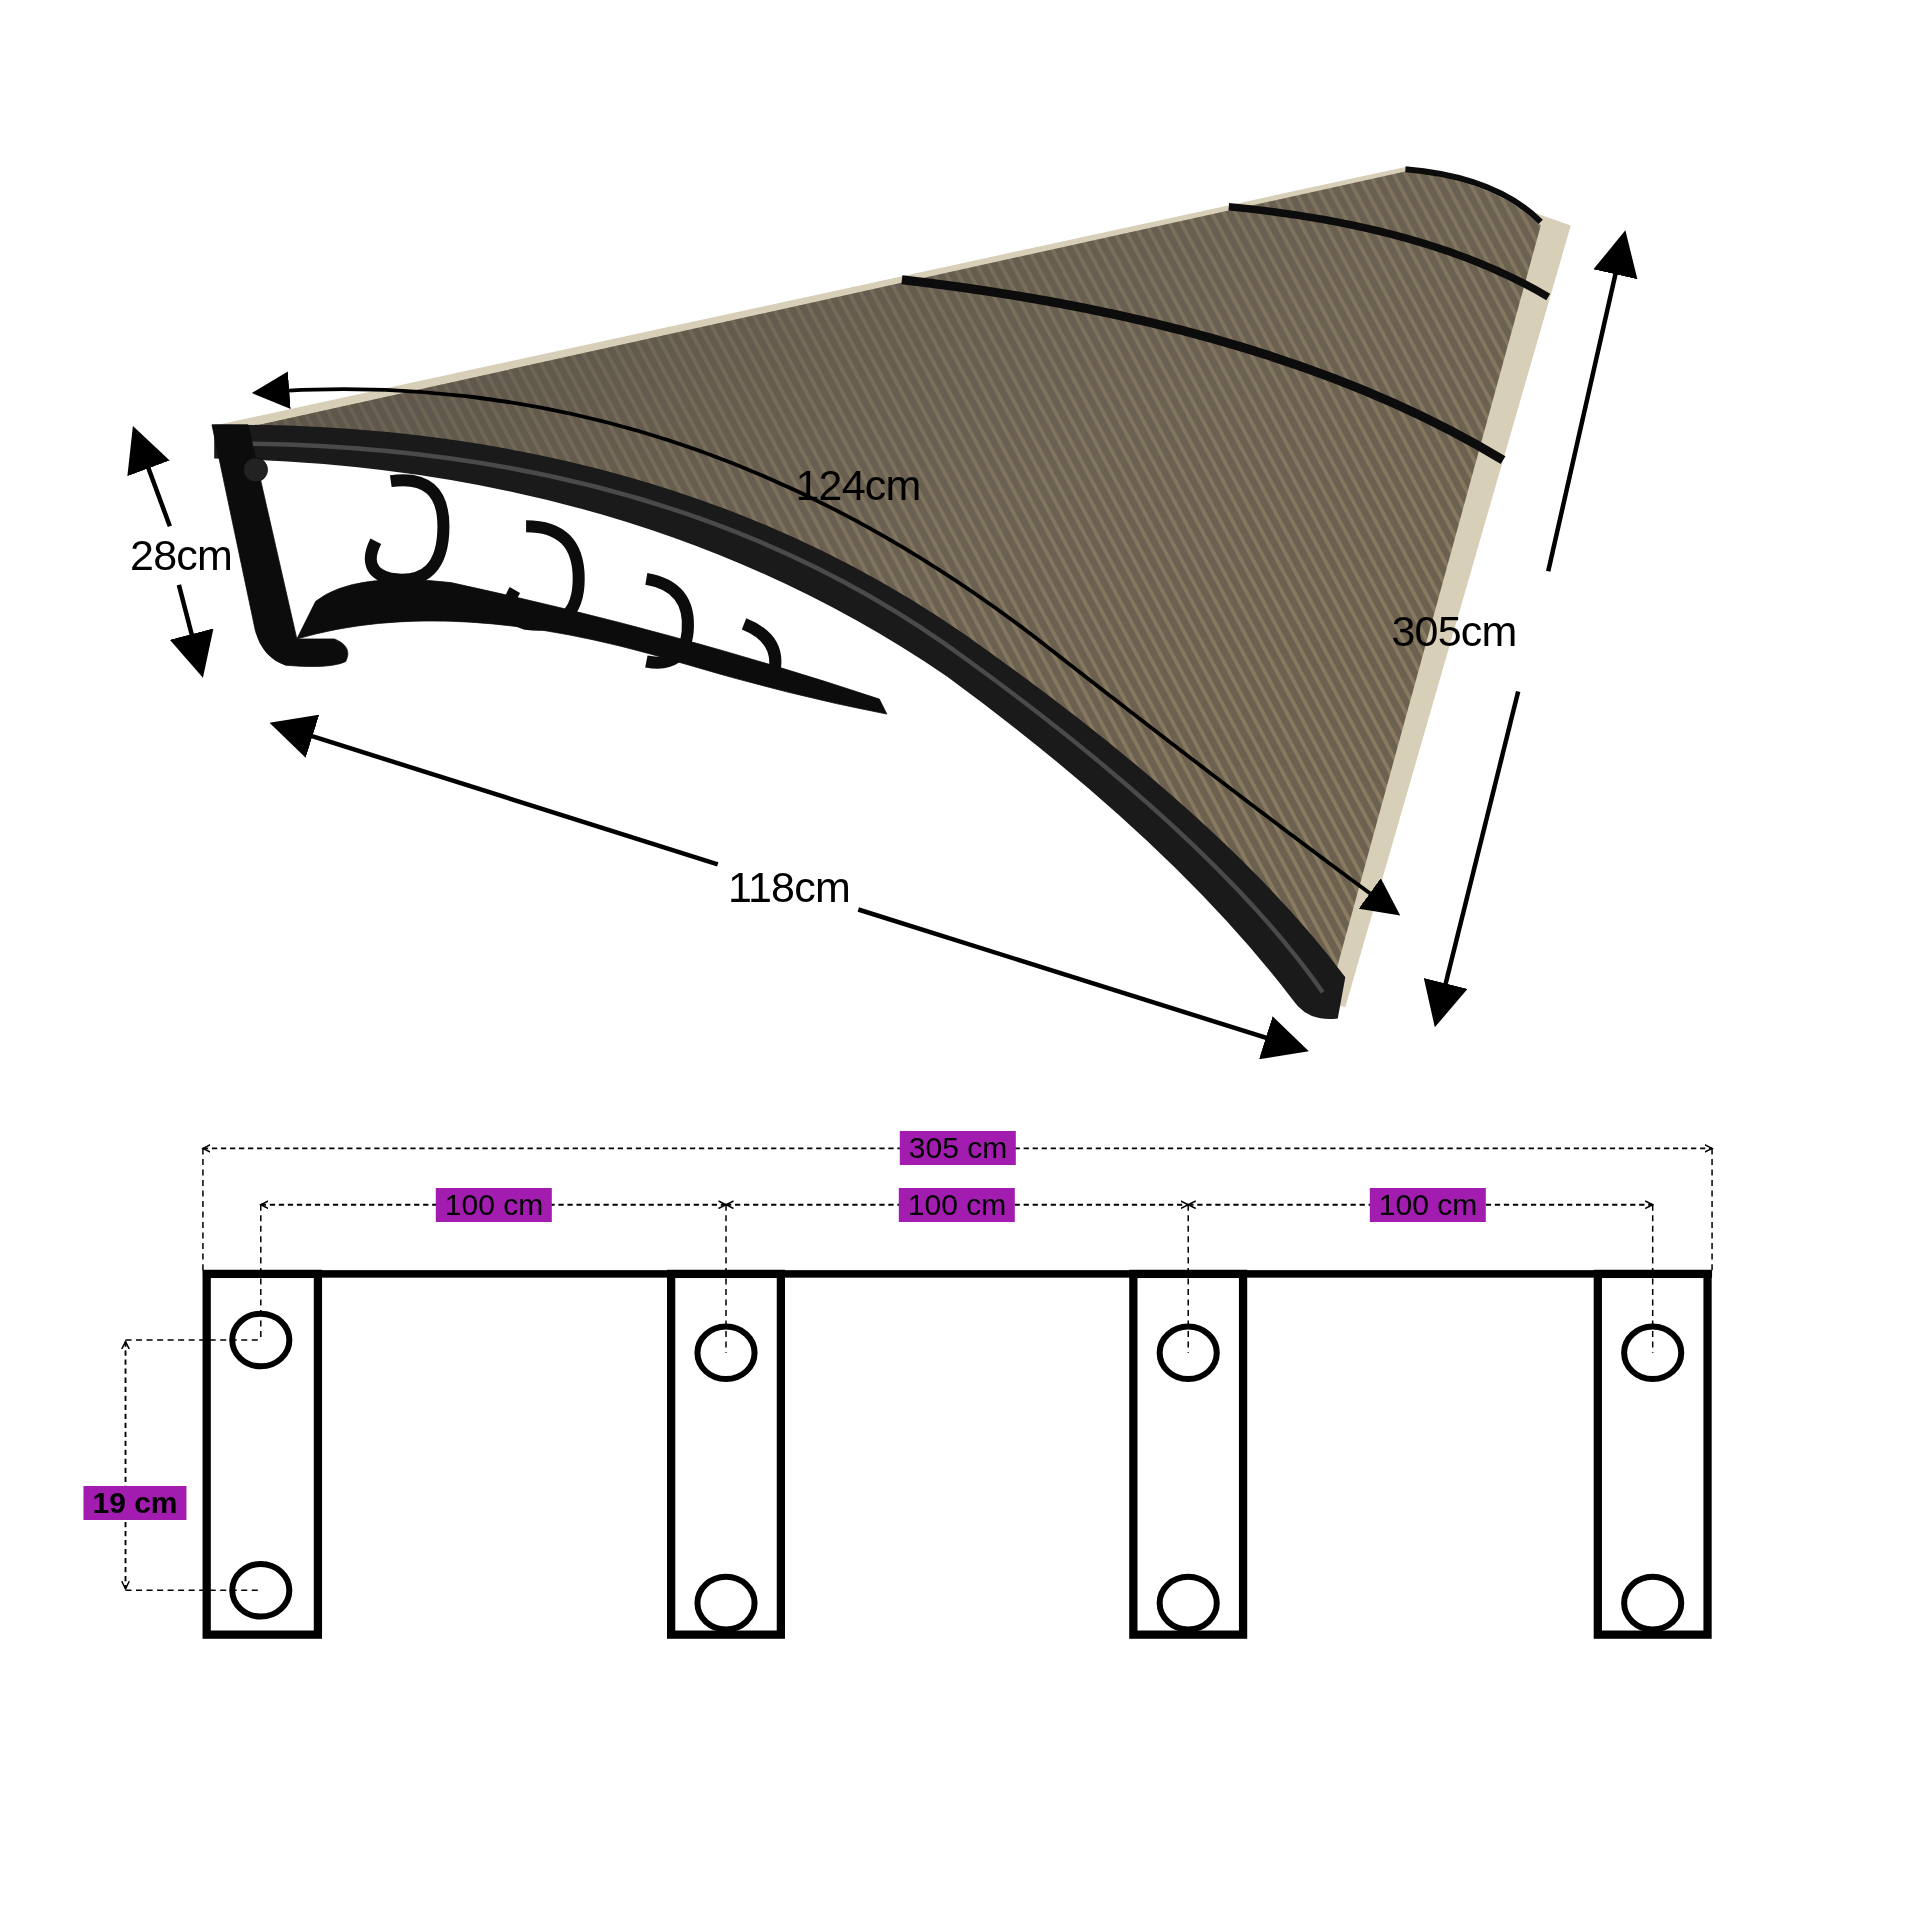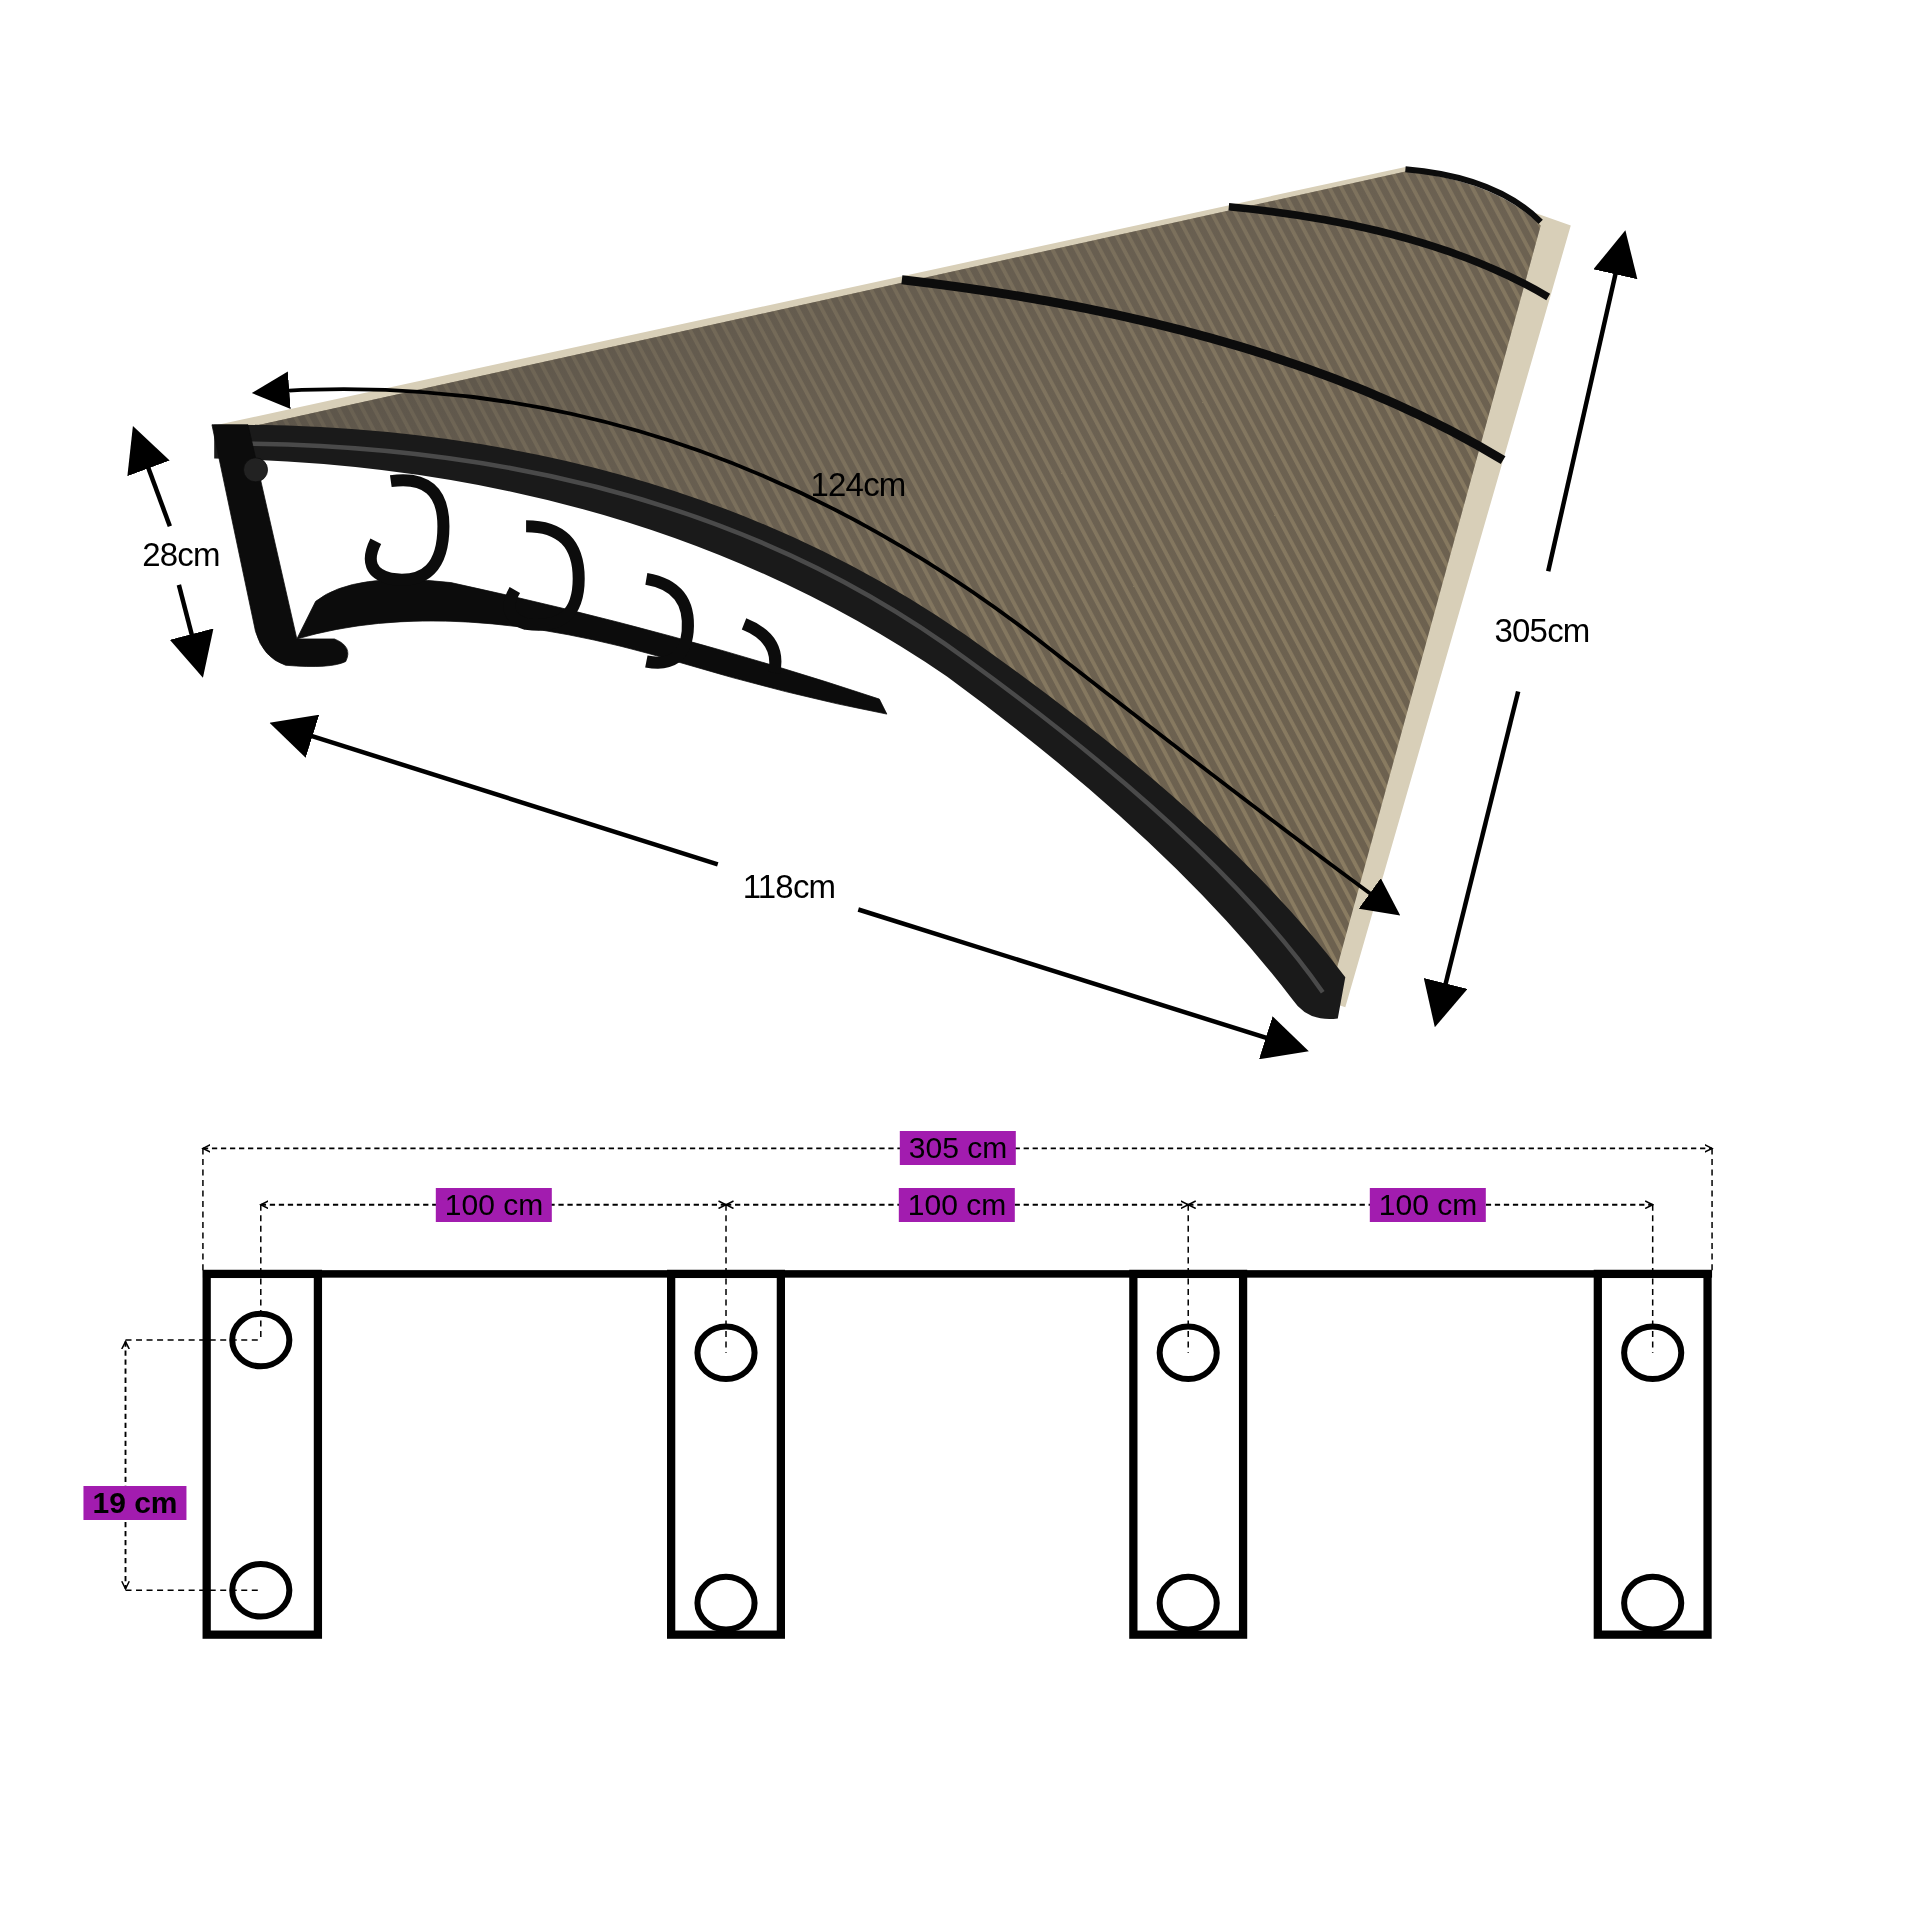--- a/index.html
+++ b/index.html
@@ -1,19 +1,19 @@
 <!DOCTYPE html>
 <html style="font-size:12px"><head>
 <meta charset="utf-8">
 <style>
   html, body { margin: 0; padding: 0; background: #ffffff; }
   .canvas { position: relative; width: 1924px; height: 1924px; background: #ffffff; overflow: hidden; }
   svg { position: absolute; left: 0; top: 0; }
   .label { position: absolute; font-family: "Liberation Sans", sans-serif; color: #000; white-space: nowrap; transform: translate(-50%, -50%); }
-  .photo-label { font-size: 33px; letter-spacing: -0.8px; }
+  .photo-label { font-size: 43px; letter-spacing: -0.8px; }
   .plan-label { font-size: 30px; background: #a21caf; padding: 0 9px; }
 </style>
 </head>
 <body>
 
 <div class="canvas">
 
   <svg width="1924" height="1090" viewBox="0 0 2560 1450">
     <defs>
       <pattern id="stripes" width="14" height="14" patternUnits="userSpaceOnUse" patternTransform="rotate(-28)">
@@ -62,21 +62,21 @@
     <line x1="370" y1="965" x2="955" y2="1150" stroke="#000" stroke-width="6" marker-start="url(#arrowHead)"></line>
     <line x1="1142" y1="1210" x2="1730" y2="1395" stroke="#000" stroke-width="6" marker-end="url(#arrowHead)"></line>
 
     <line x1="2160" y1="318" x2="2060" y2="760" stroke="#000" stroke-width="6" marker-start="url(#arrowHead)"></line>
     <line x1="2020" y1="920" x2="1912" y2="1355" stroke="#000" stroke-width="6" marker-end="url(#arrowHead)"></line>
   </svg>
 
   <div class="label photo-label" style="left:169px; top:555px;margin-left:12px;">28cm</div>
   <div class="label photo-label" style="left:858px; top:485px;">124cm</div>
   <div class="label photo-label" style="left:789px; top:887px;">118cm</div>
-  <div class="label photo-label" style="left:1542px; top:631px;">305cm</div>
+  <div class="label photo-label" style="left:1454px; top:631px;">305cm</div>
 
   <svg width="1924" height="1924" viewBox="0 0 2560 2560">
     <defs>
       <marker id="openArrow" markerWidth="12" markerHeight="12" refX="10" refY="6" orient="auto-start-reverse" markerUnits="userSpaceOnUse">
         <path d="M0,1 L10,6 L0,11" fill="none" stroke="#000" stroke-width="2"></path>
       </marker>
     </defs>
 
     <line x1="270" y1="1528" x2="2278" y2="1528" stroke="#000" stroke-width="2.5" stroke-dasharray="7 5" marker-start="url(#openArrow)" marker-end="url(#openArrow)"></line>
     <line x1="270" y1="1528" x2="270" y2="1690" stroke="#000" stroke-width="2" stroke-dasharray="8 6"></line>

